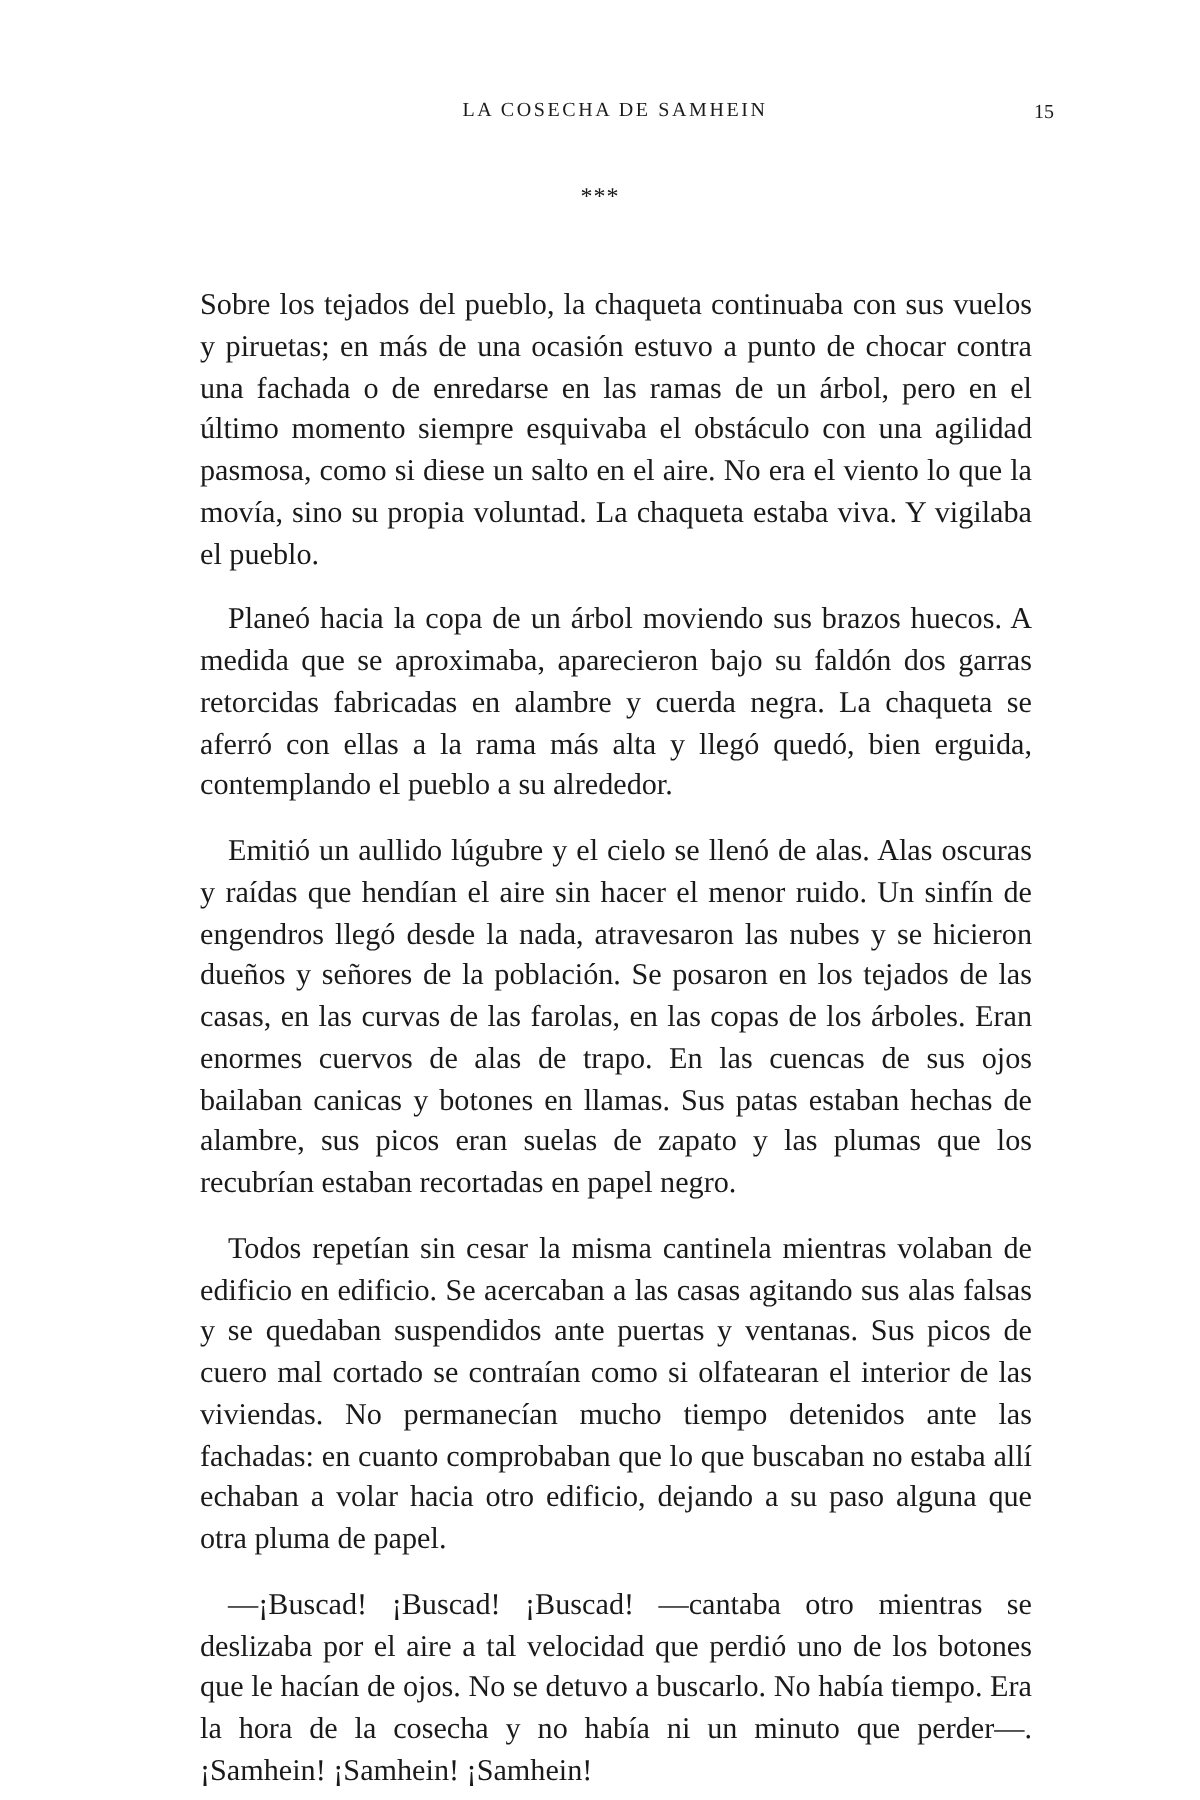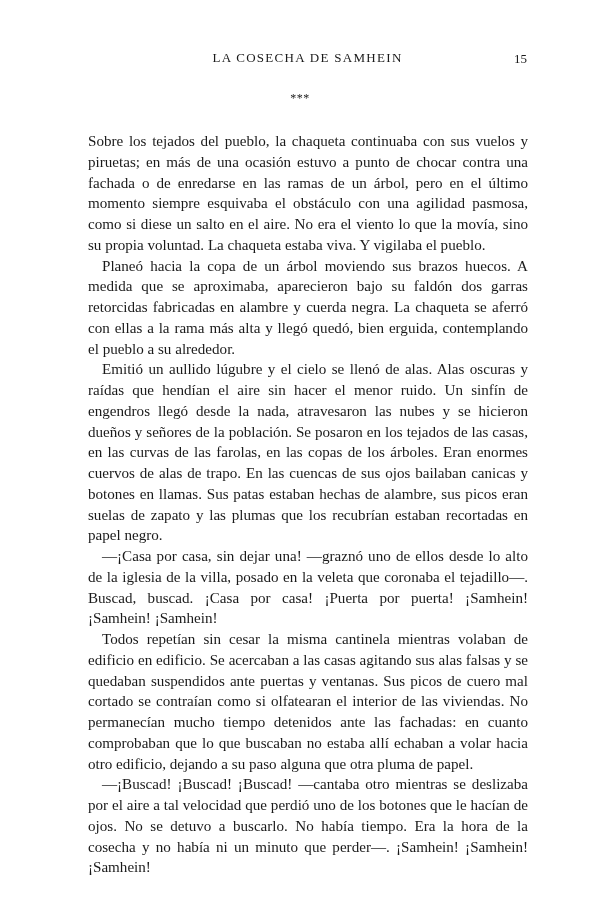--- a/index.html
+++ b/index.html
@@ -20,29 +20,29 @@
       top: 50px;
       left: 88px;
       width: 439px;
       height: 20px;
     }
     .running-title {
       position: absolute;
       left: 0;
       right: 0;
       text-align: center;
-      font-size: 13px;
+      font-size: 10px;
       letter-spacing: 1.3px;
       top: 0;
     }
     .page-number {
       position: absolute;
       right: 0;
       top: 1px;
-      font-size: 13px;
+      font-size: 10px;
     }
     .section-break {
       position: absolute;
       top: 91px;
       left: 0;
       width: 600px;
       text-align: center;
       font-size: 12px;
       letter-spacing: 0.5px;
     }
@@ -50,21 +50,21 @@
       position: absolute;
       top: 131px;
       left: 88px;
       width: 440px;
       font-size: 15.1px;
       line-height: 20.75px;
       text-align: justify;
       hyphens: none;
     }
     .body-text p {
-      margin: 0;
+      margin: 12px;
       text-indent: 14px;
       text-align: justify;
     }
     .body-text p.no-indent {
       text-indent: 0;
     }
   </style>
 </head>
 <body>
 
@@ -72,16 +72,15 @@
   <div class="running-title">LA COSECHA DE SAMHEIN</div>
   <div class="page-number">15</div>
 </header>
 
 <div class="section-break">***</div>
 
 <main class="body-text">
   <p class="no-indent">Sobre los tejados del pueblo, la chaqueta continuaba con sus vuelos y piruetas; en más de una ocasión estuvo a punto de chocar contra una fachada o de enredarse en las ramas de un árbol, pero en el último momento siempre esquivaba el obstáculo con una agilidad pasmosa, como si diese un salto en el aire. No era el viento lo que la movía, sino su propia voluntad. La chaqueta estaba viva. Y vigilaba el pueblo.</p>
   <p>Planeó hacia la copa de un árbol moviendo sus brazos huecos. A medida que se aproximaba, aparecieron bajo su faldón dos garras retorcidas fabricadas en alambre y cuerda negra. La chaqueta se aferró con ellas a la rama más alta y llegó quedó, bien erguida, contemplando el pueblo a su alrededor.</p>
   <p>Emitió un aullido lúgubre y el cielo se llenó de alas. Alas oscuras y raídas que hendían el aire sin hacer el menor ruido. Un sinfín de engendros llegó desde la nada, atravesaron las nubes y se hicieron dueños y señores de la población. Se posaron en los tejados de las casas, en las curvas de las farolas, en las copas de los árboles. Eran enormes cuervos de alas de trapo. En las cuencas de sus ojos bailaban canicas y botones en llamas. Sus patas estaban hechas de alambre, sus picos eran suelas de zapato y las plumas que los recubrían estaban recortadas en papel negro.</p>
-  <p>—¡Casa por casa, sin dejar una! —graznó uno de ellos desde lo alto de la iglesia de la villa, posado en la veleta que coronaba el tejadillo—. Buscad, buscad. ¡Casa por casa! ¡Puerta por puerta! ¡Samhein! ¡Samhein! ¡Samhein!</p>
   <p>Todos repetían sin cesar la misma cantinela mientras volaban de edificio en edificio. Se acercaban a las casas agitando sus alas falsas y se quedaban suspendidos ante puertas y ventanas. Sus picos de cuero mal cortado se contraían como si olfatearan el interior de las viviendas. No permanecían mucho tiempo detenidos ante las fachadas: en cuanto comprobaban que lo que buscaban no estaba allí echaban a volar hacia otro edificio, dejando a su paso alguna que otra pluma de papel.</p>
   <p>—¡Buscad! ¡Buscad! ¡Buscad! —cantaba otro mientras se deslizaba por el aire a tal velocidad que perdió uno de los botones que le hacían de ojos. No se detuvo a buscarlo. No había tiempo. Era la hora de la cosecha y no había ni un minuto que perder—. ¡Samhein! ¡Samhein! ¡Samhein!</p>
 </main>
 
 </body></html>

